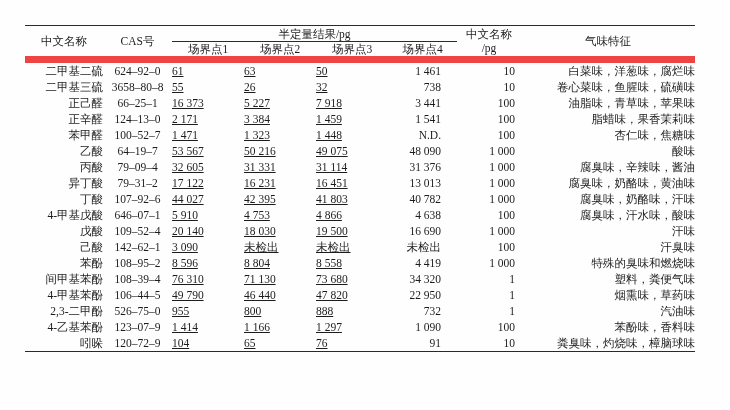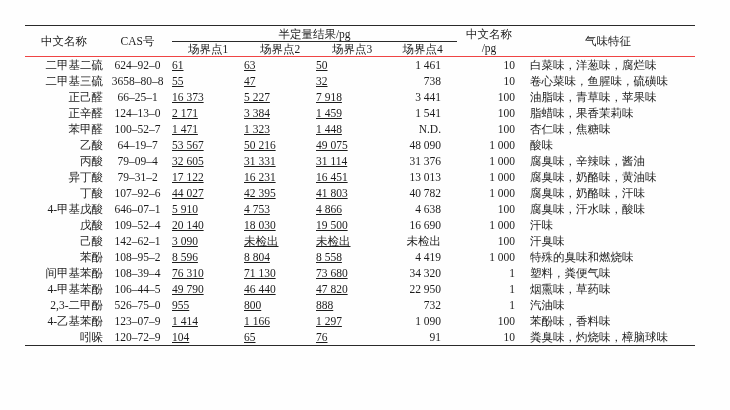--- a/index.html
+++ b/index.html
@@ -33,38 +33,38 @@
     height: 15px;
     line-height: 14px;
     padding: 0;
     text-align: center;
     vertical-align: middle;
   }
   thead tr.subhead th {
     height: 14px;
   }
   thead {
-    border-bottom: 1px solid #ef4444;
+    border-bottom: 7px solid #ef4444;
   }
   th.group-span {
     border-bottom: 1px solid #2a2a2a;
   }
   tbody td {
     height: 16px;
     line-height: 16px;
     padding: 0;
     white-space: nowrap;
     overflow: hidden;
   }
   .col-name  { text-align: right;  padding-left: 4px; }
   .col-cas   { text-align: center; }
   .col-s1, .col-s2, .col-s3 { text-align: left; padding-right: 18px; text-decoration: underline; }
   .col-s4    { text-align: right; padding-right: 16px; margin-top: 36px; }
   .col-th    { text-align: right; padding-right: 6px; margin-top: 11px; }
-  .col-odor  { text-align: left; padding-left: 9px; }
+  .col-odor  { text-align: right; padding-left: 9px; }
   .th-line { display: block; }
 </style>
 </head>
 <body>
 
 <div class="page">
   <table class="paper-table">
     <colgroup>
       <col style="width:78px">
       <col style="width:69px">
@@ -101,21 +101,21 @@
           <td class="col-s2">63</td>
           <td class="col-s3">50</td>
           <td class="col-s4">1 461</td>
           <td class="col-th">10</td>
           <td class="col-odor">白菜味，洋葱味，腐烂味</td>
         </tr>
         <tr>
           <td class="col-name">二甲基三硫</td>
           <td class="col-cas">3658–80–8</td>
           <td class="col-s1">55</td>
-          <td class="col-s2">47</td>
+          <td class="col-s2">26</td>
           <td class="col-s3">32</td>
           <td class="col-s4">738</td>
           <td class="col-th">10</td>
           <td class="col-odor">卷心菜味，鱼腥味，硫磺味</td>
         </tr>
         <tr>
           <td class="col-name">正己醛</td>
           <td class="col-cas">66–25–1</td>
           <td class="col-s1">16 373</td>
           <td class="col-s2">5 227</td>

